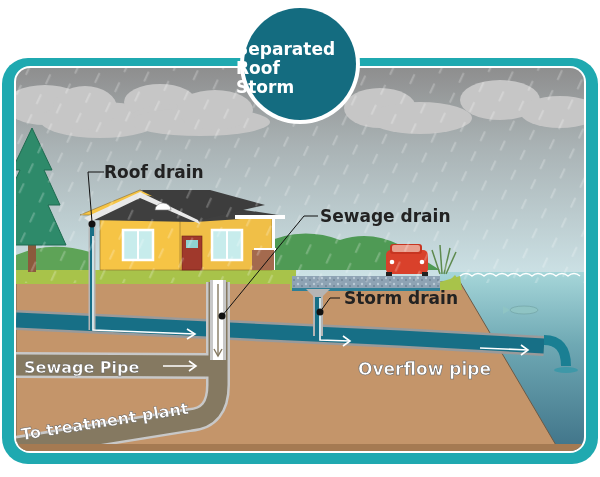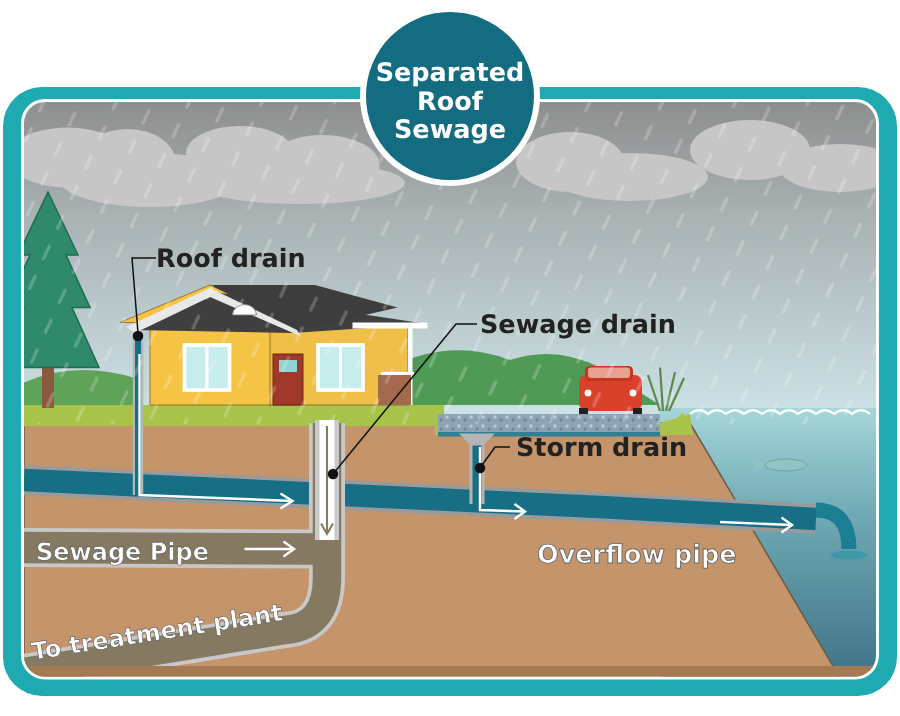--- a/index.html
+++ b/index.html
@@ -1,19 +1,19 @@
 <!DOCTYPE html>
 <html><head>
 <meta charset="utf-8">
 <style>
   html,body{margin:0;padding:0;background:#ffffff;}
   body{width:600px;height:477px;position:relative;overflow:hidden;font-family:"DejaVu Sans",sans-serif;}
   #stage{position:absolute;left:0;top:0;width:600px;height:477px;}
   .lbl{font-family:"DejaVu Sans",sans-serif;font-weight:bold;}
-  .title-text{position:absolute;left:236px;top:40px;width:128px;text-align:center;color:#ffffff;font-weight:bold;font-size:17px;line-height:19px;font-family:"DejaVu Sans",sans-serif;}
+  .title-text{position:absolute;left:236px;top:40px;width:128px;text-align:left;color:#ffffff;font-weight:bold;font-size:17px;line-height:19px;font-family:"DejaVu Sans",sans-serif;}
   .title-text span{display:block;}
 </style>
 </head>
 <body>
 
 <div id="stage">
 <svg width="600" height="477" viewBox="0 0 600 477" xmlns="http://www.w3.org/2000/svg">
   <defs>
     <linearGradient id="skyGrad" x1="0" y1="0" x2="0" y2="1">
       <stop offset="0" stop-color="#8e8e8e"></stop>
@@ -172,15 +172,15 @@
     <rect x="16" y="444" width="568" height="8" fill="#a57a52"></rect>
   </g>
 
   <circle cx="300" cy="64" r="60" fill="#ffffff"></circle>
   <circle cx="300" cy="64" r="56" fill="#146c80"></circle>
 </svg>
 
 <div class="title-text">
   <span>Separated</span>
   <span>Roof</span>
-  <span>Sewage</span>
+  <span>Storm</span>
 </div>
 </div>
 
 </body></html>

